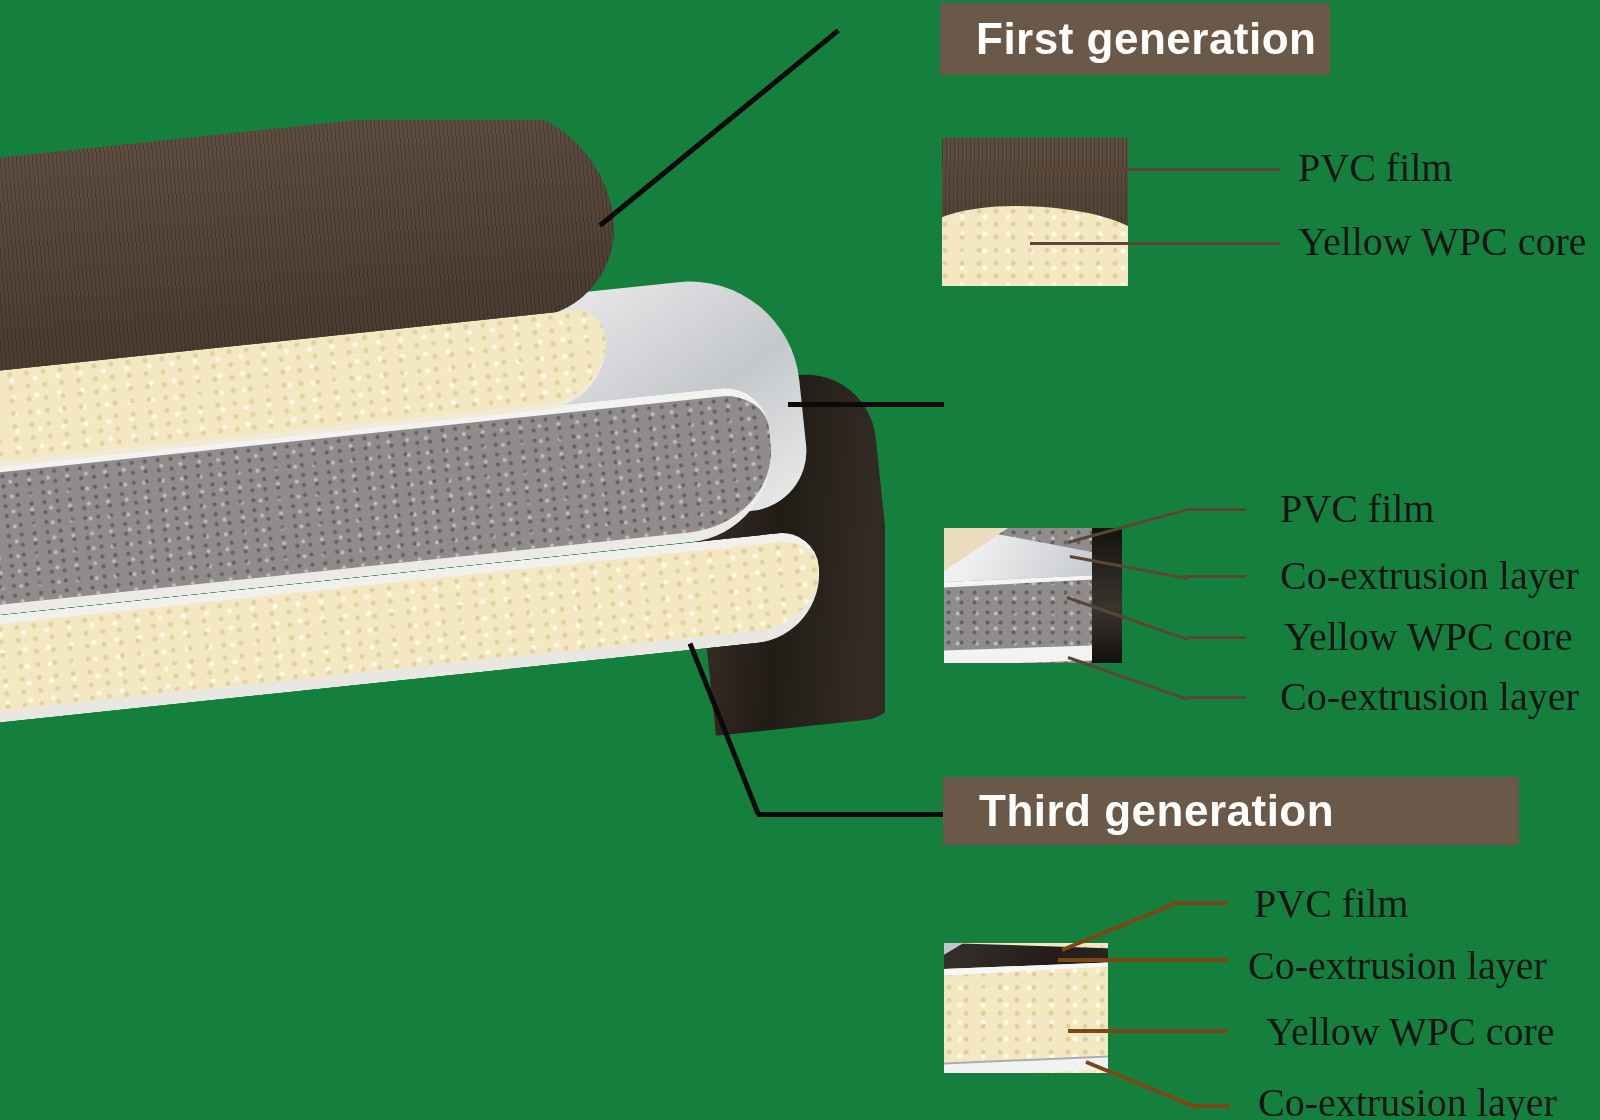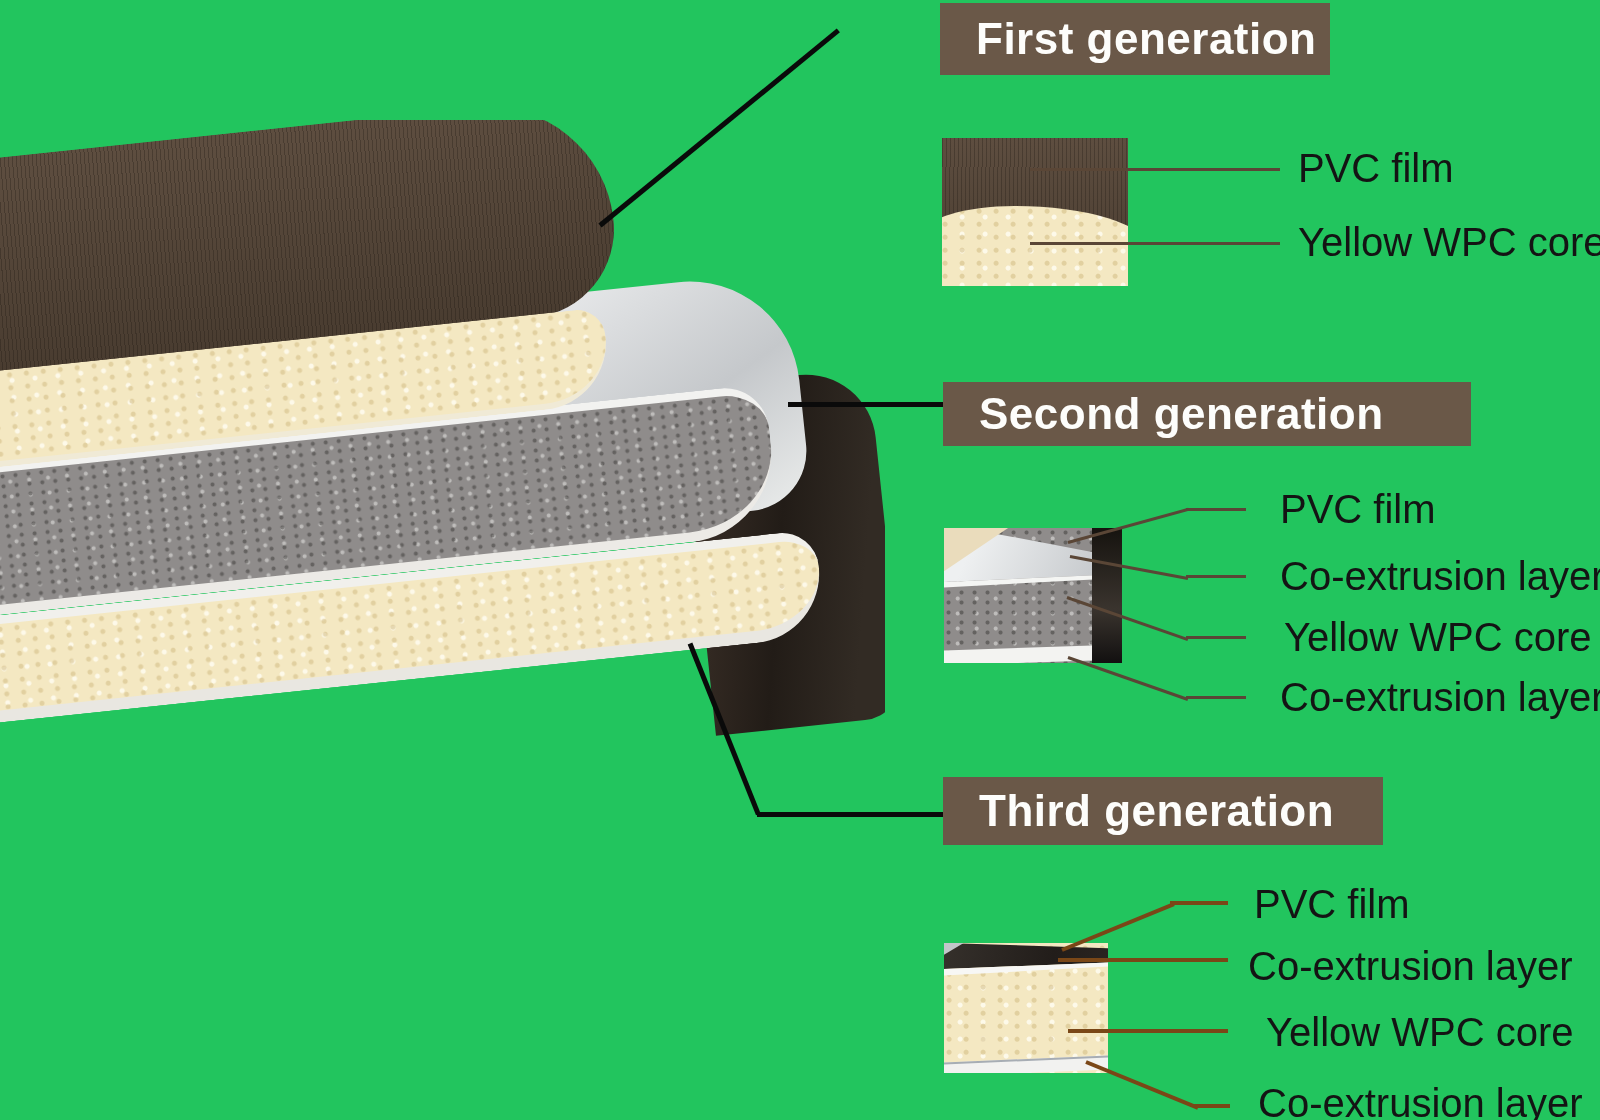--- a/index.html
+++ b/index.html
@@ -1,16 +1,16 @@
 <!DOCTYPE html>
 <html style="--banner-bg: #6a5848; --banner-text: #fdfdfb; --label-text: #141414; --callout-dark-brown: #5a4636; --callout-orange-brown: #7a4717; --black-line: #0a0a0a; --pvc-film-brown: #54453a; --wpc-yellow: #f3e7c0; --silver-film: #d9dcdd; --wpc-gray: #8f8c8a; --dark-film: #282220;"><head>
 <meta charset="utf-8">
 <style>
   html,body{margin:0;padding:0;background:#fff;}
-  .page{position:relative;width:1600px;height:1120px;background:#22c55e;overflow:hidden;
+  .page{position:relative;width:1600px;height:1120px;background:#15803d;overflow:hidden;
         font-family:"Liberation Sans",sans-serif;}
 
   
   .boards{position:absolute;left:-90px;top:120px;width:975px;height:860px;overflow:hidden;}
   .rot{position:absolute;inset:0;transform:rotate(-6deg);transform-origin:180px 400px;}
   .rot>div{position:absolute;}
 
   .tex-cream{background-color:#f4e8c2;
     background-image:radial-gradient(circle at 30% 40%, rgba(210,188,132,.55) 0 2px, transparent 3px),
                      radial-gradient(circle at 70% 65%, rgba(255,252,240,.85) 0 2px, transparent 3px);
@@ -39,21 +39,21 @@
   .bl{position:absolute;height:5px;background:var(--black-line,#0a0a0a);transform-origin:left center;}
   .cl{position:absolute;height:3px;background:var(--callout-dark-brown,#5a4636);transform-origin:left center;}
   .cl3{position:absolute;height:4px;background:var(--callout-orange-brown,#7a4717);transform-origin:left center;}
 
   
   .banner{position:absolute;background:var(--banner-bg,#6a5848);color:var(--banner-text,#fff);
           display:flex;align-items:center;padding-left:36px;box-sizing:border-box;
           font-weight:bold;font-size:44px;letter-spacing:.5px;}
 
   
-  .label{position:absolute;font-family:Liberation Sans, sans-serif;font-size:40px;line-height:44px;
+  .label{position:absolute;font-family:Liberation Serif, serif;font-size:40px;line-height:44px;
          color:var(--label-text,#141414);white-space:nowrap;}
 
   
   .photo{position:absolute;overflow:hidden;}
   .photo>div{position:absolute;}
   .p1-film{inset:0;}
   .p1-core{left:-10%;right:-10%;top:46%;bottom:-2%;
            border-top-left-radius:45% 38%;border-top-right-radius:65% 55%;}
   .p2-film{left:0;top:0;width:100%;height:100%;
            background:linear-gradient(115deg,#eef0f1 15%,#c8cbce 70%,#e8eaea);
@@ -104,23 +104,20 @@
     <div class="p1-film tex-wood"></div>
     <div class="p1-core tex-cream"></div>
   </div>
 
   <div class="cl" style="left:1030px;top:168px;width:250px;"></div>
   <div class="label" style="left:1298px;top:146px;">PVC film</div>
 
   <div class="cl" style="left:1030px;top:242px;width:250px;"></div>
   <div class="label" style="left:1298px;top:220px;">Yellow WPC core</div>
 
-  <div class="banner" style="left:943px;top:382px;width:528px;height:64px;">
-    <span>Second generation</span>
-  </div>
 
   <div class="photo tex-gray" style="left:944px;top:528px;width:178px;height:135px;">
     <div class="p2-film"></div>
     <div class="p2-rim"></div>
     <div class="p2-beige"></div>
     <div class="p2-dark"></div>
     <div class="p2-bottom"></div>
   </div>
 
   <div class="cl" style="left:1068px;top:541px;width:125px;transform:rotate(-15.4deg);"></div>
@@ -132,21 +129,21 @@
   <div class="label" style="left:1280px;top:554px;">Co-extrusion layer</div>
 
   <div class="cl" style="left:1067px;top:596px;width:128px;transform:rotate(19.2deg);"></div>
   <div class="cl" style="left:1186px;top:636px;width:60px;"></div>
   <div class="label" style="left:1284px;top:615px;">Yellow WPC core</div>
 
   <div class="cl" style="left:1068px;top:656px;width:127px;transform:rotate(19.3deg);"></div>
   <div class="cl" style="left:1186px;top:696px;width:60px;"></div>
   <div class="label" style="left:1280px;top:675px;">Co-extrusion layer</div>
 
-  <div class="banner" style="left:943px;top:777px;width:440px;height:68px;">
+  <div class="banner" style="left:943px;top:777px;width:576px;height:68px;">
     <span>Third generation</span>
   </div>
 
   <div class="photo tex-cream" style="left:944px;top:943px;width:164px;height:130px;">
     <div class="p3-film"></div>
     <div class="p3-corner"></div>
     <div class="p3-rim"></div>
     <div class="p3-bottom"></div>
   </div>
 

